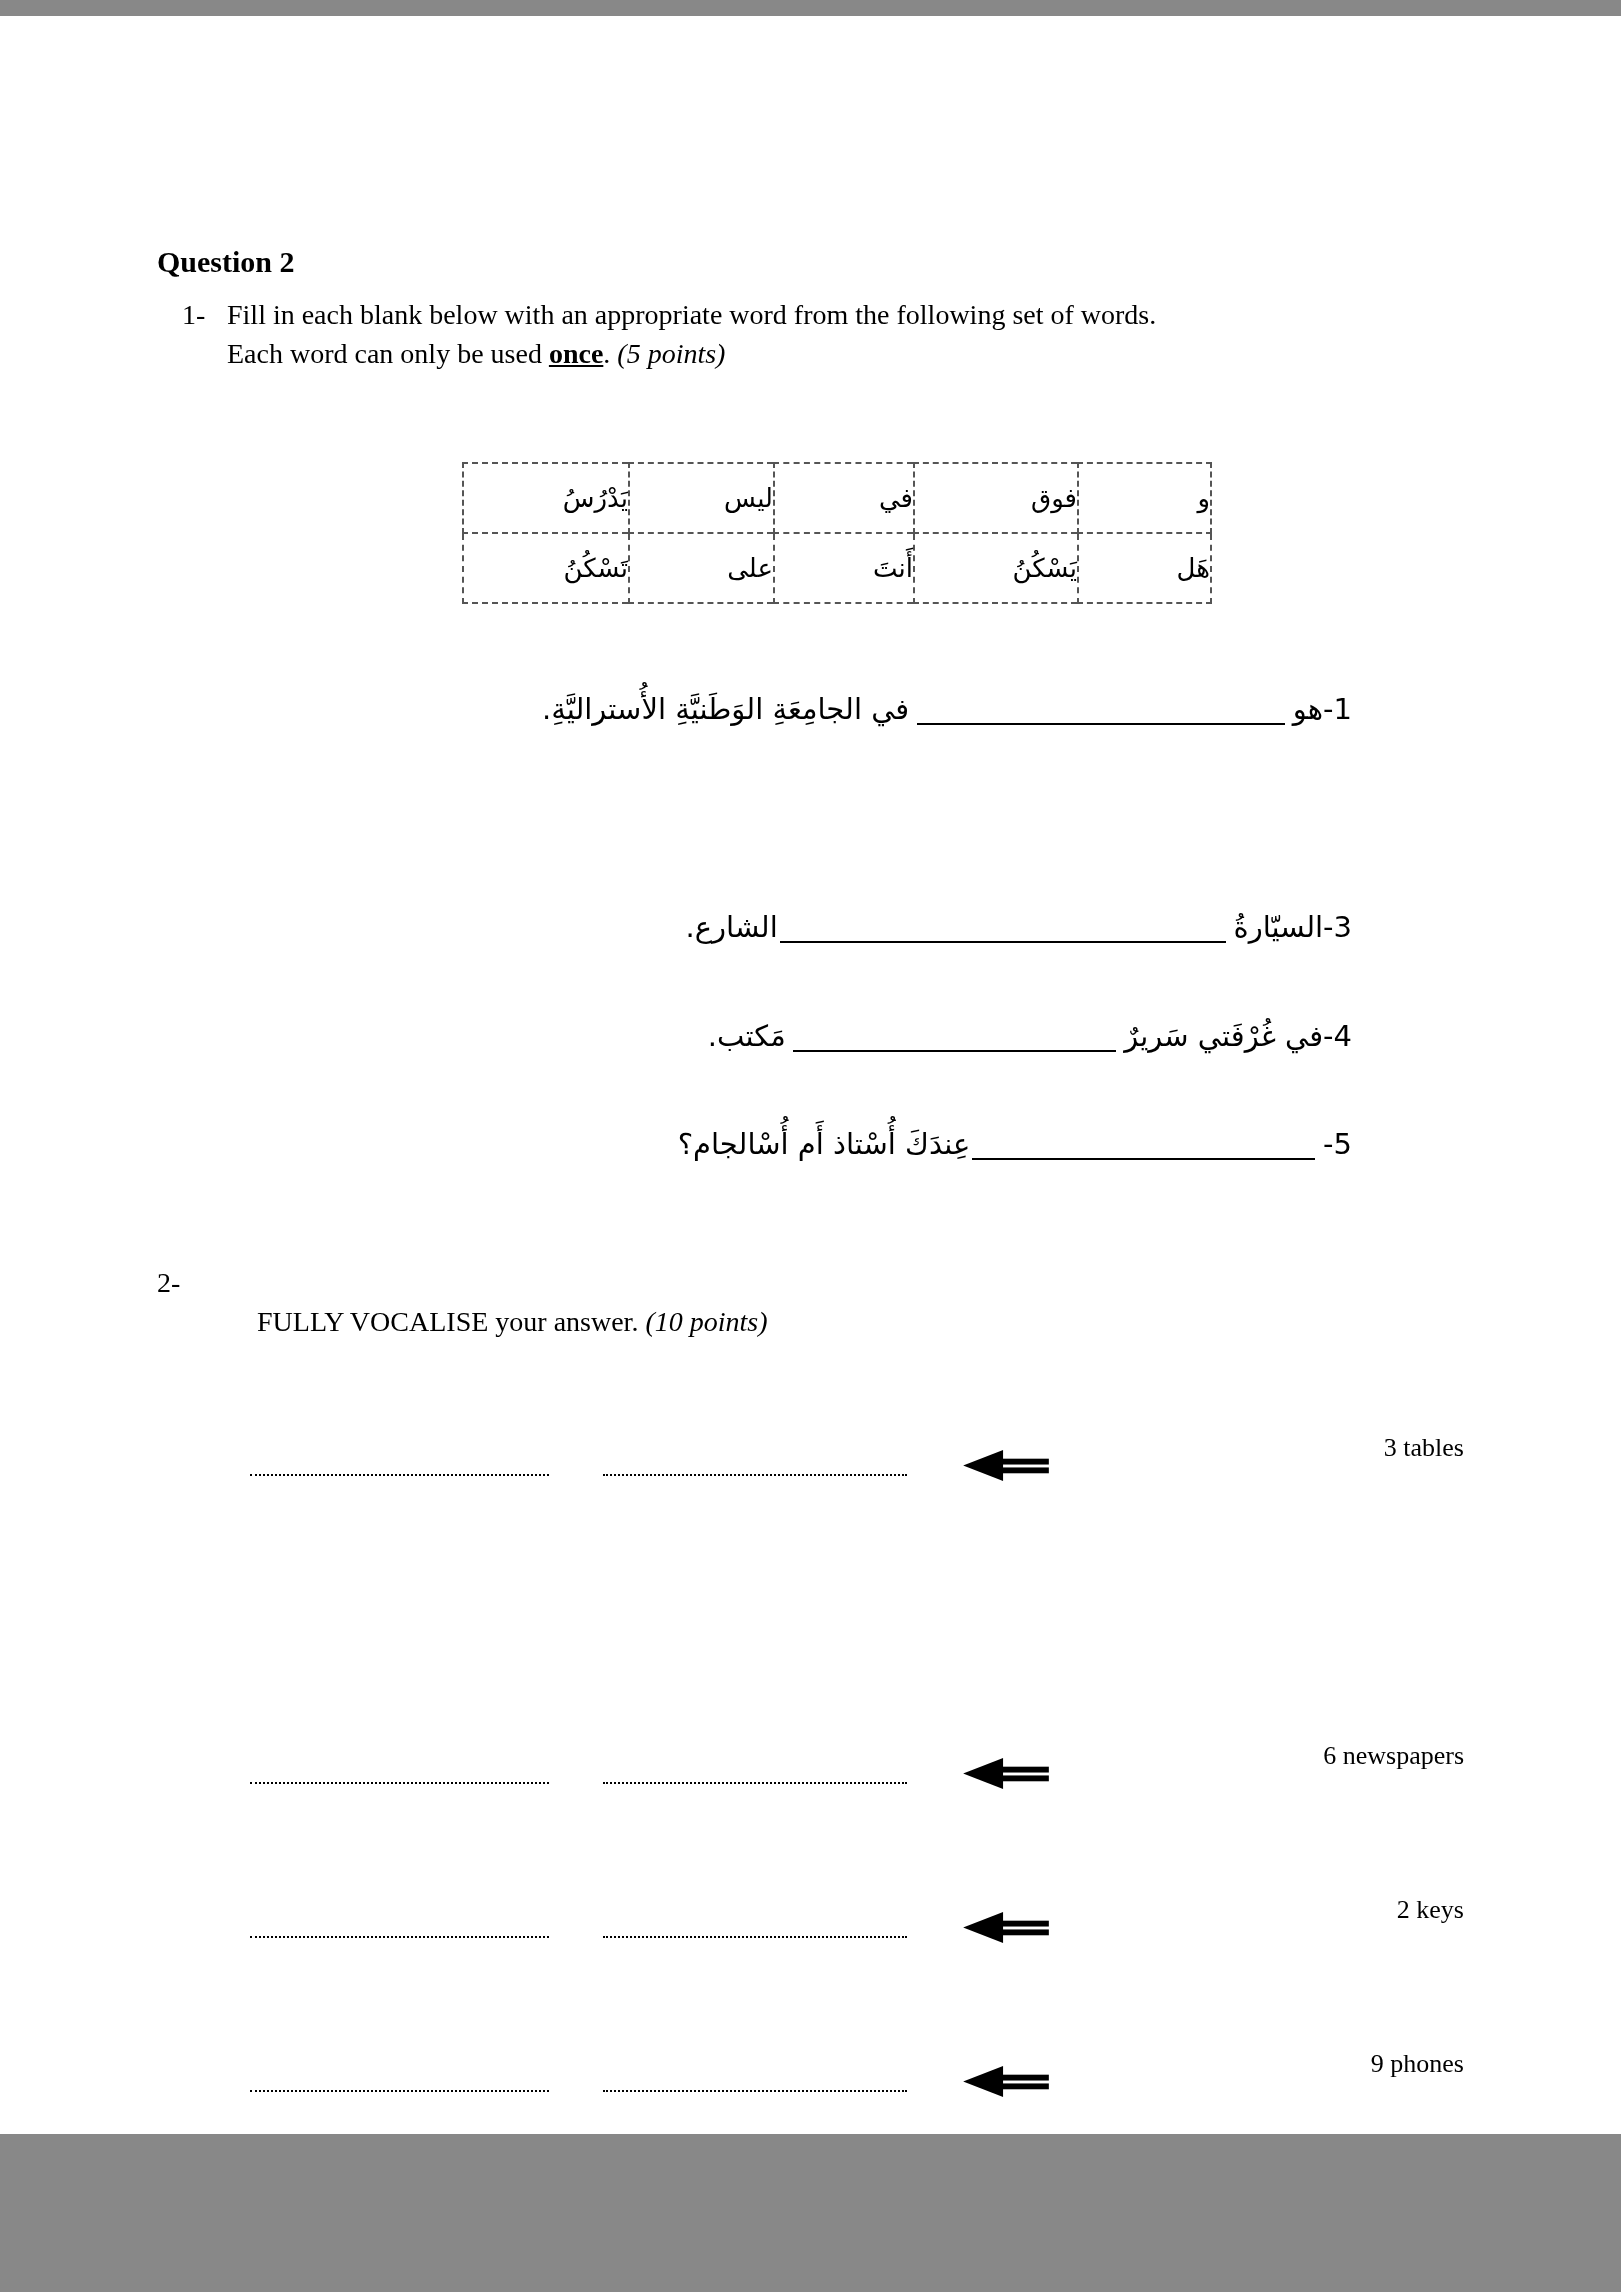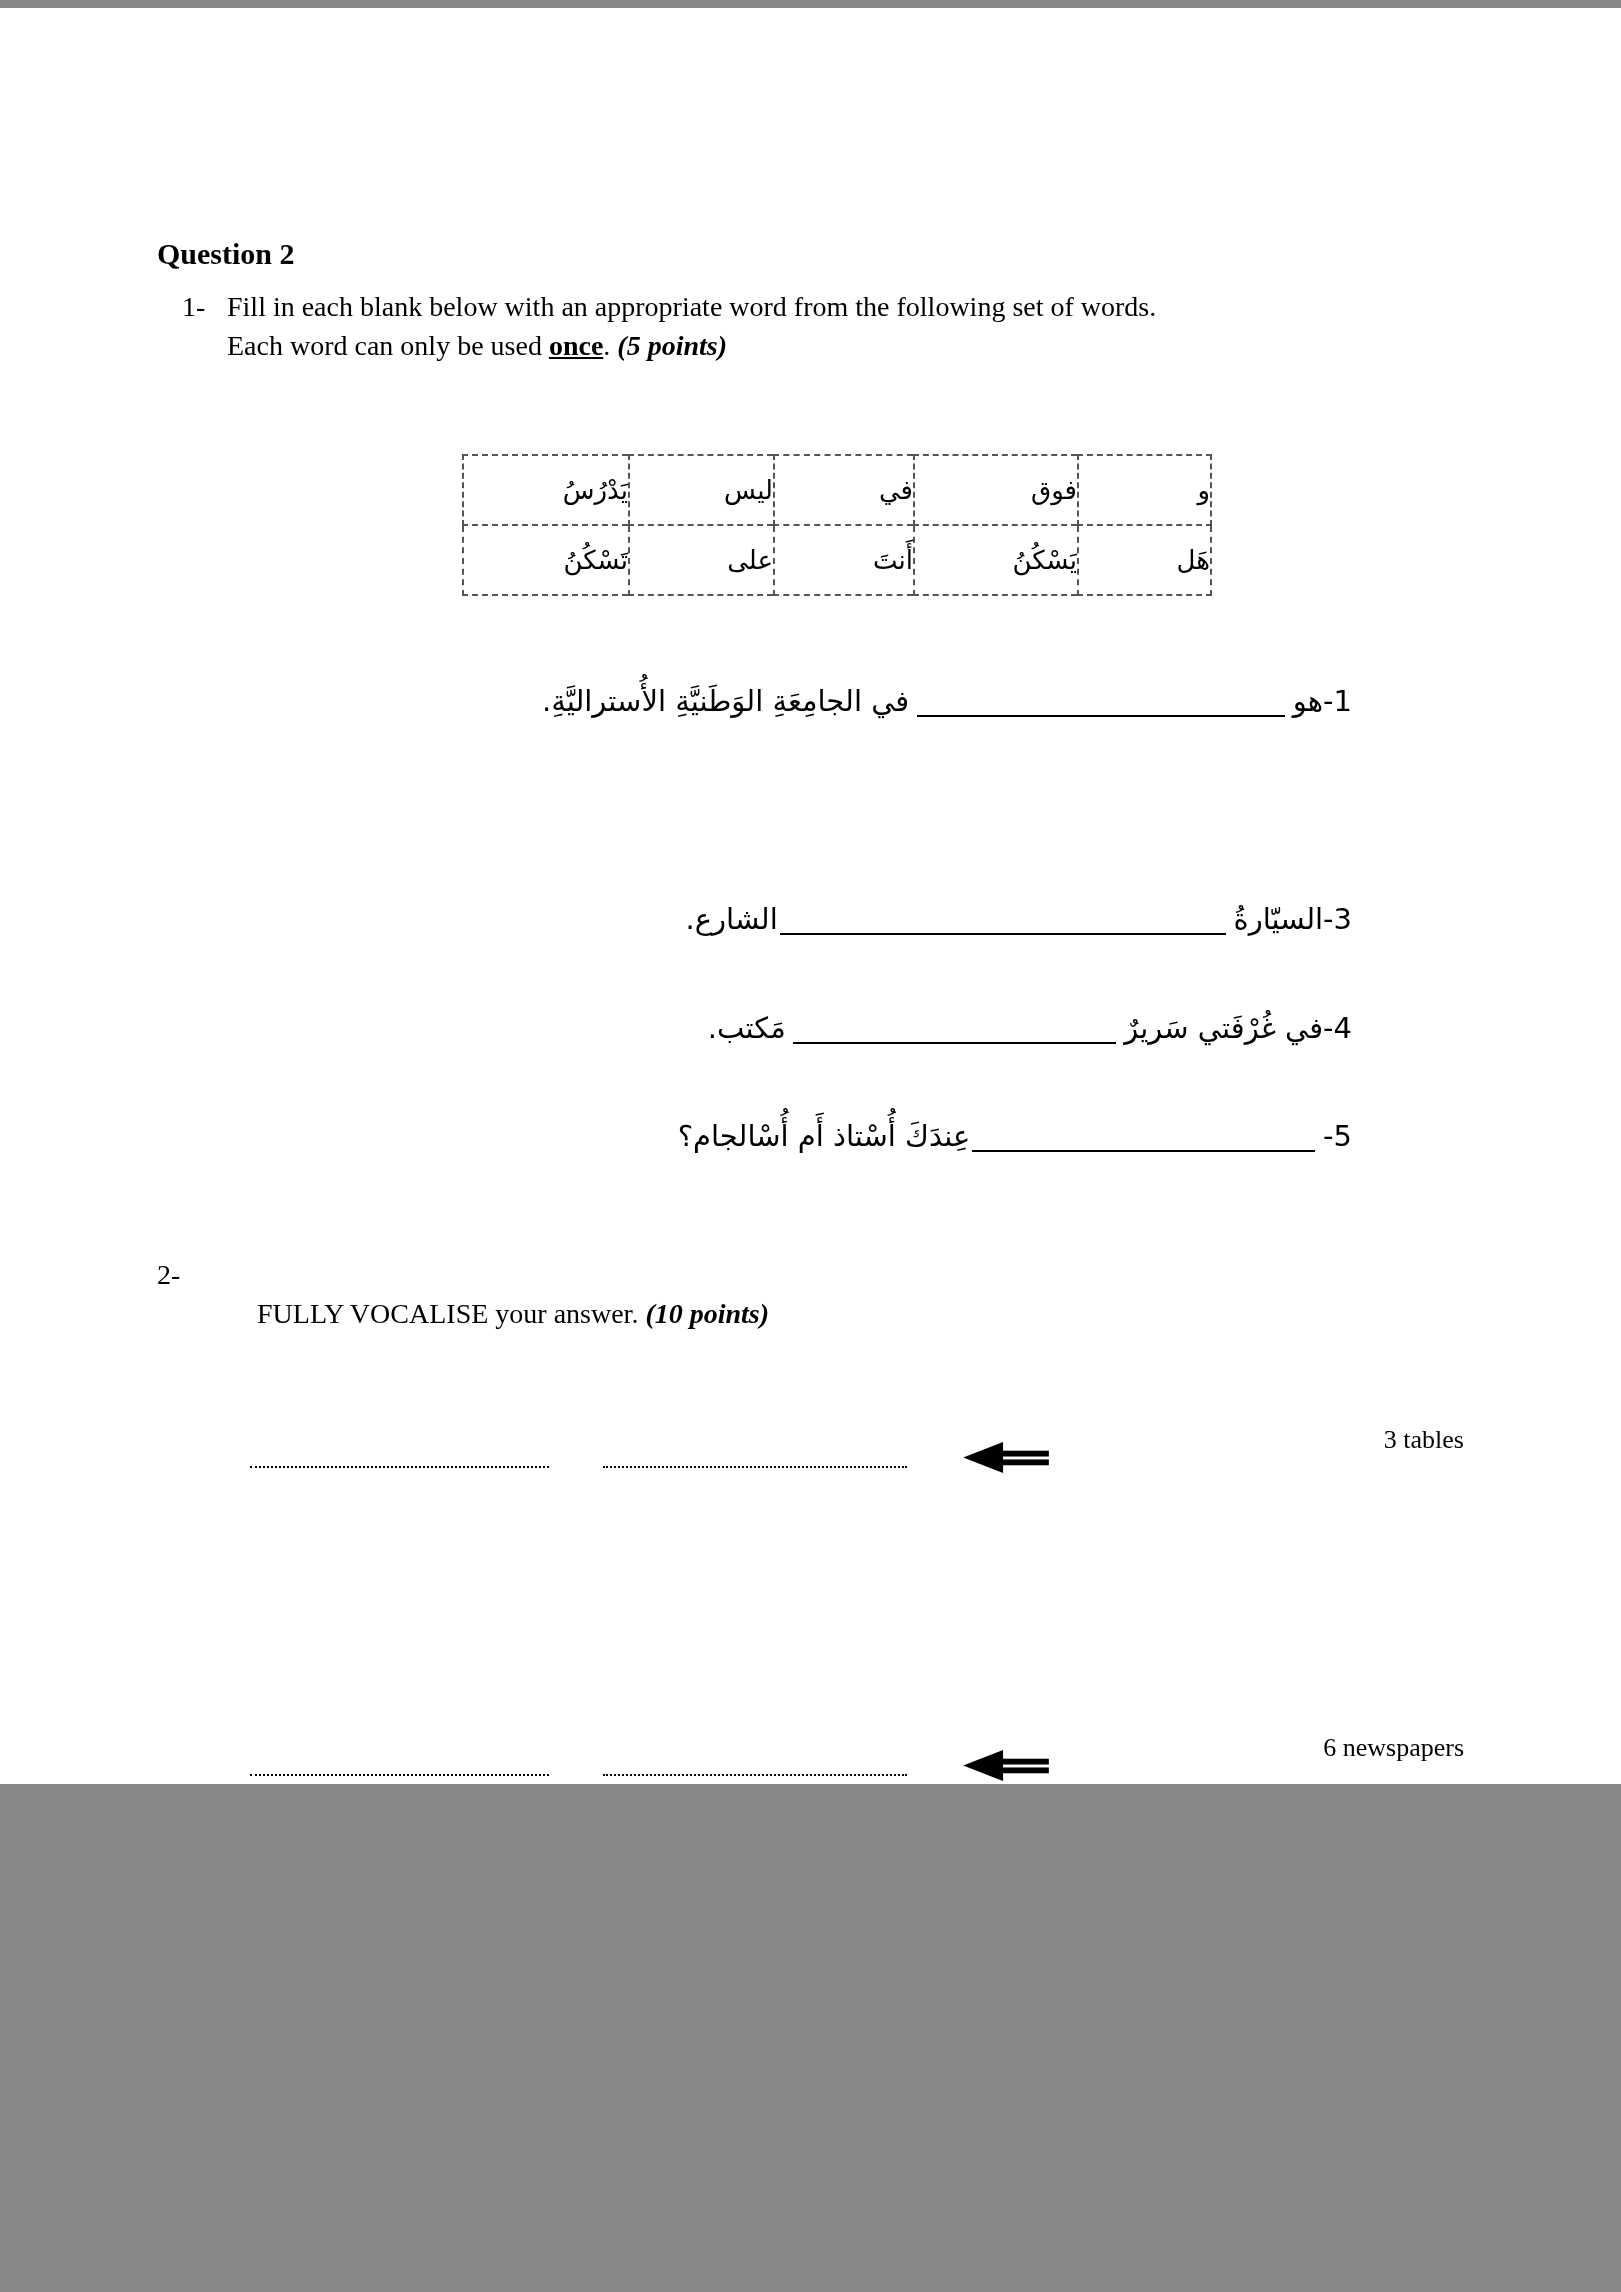--- a/index.html
+++ b/index.html
@@ -1,35 +1,35 @@
 <!DOCTYPE html>
 <html><head>
 <meta charset="utf-8">
 <style>
   html,body{margin:0;padding:0;background:#888;}
   .page{
     position:relative;
-    width:1621px;height:1776px;
-    margin:8px auto;
+    width:1621px;height:2118px;
+    margin:16px auto;
     background:#ffffff;
     font-family:"Liberation Serif", serif;
     color:#000;
     overflow:hidden;
   }
   
   .q-title{position:absolute;left:157px;top:229px;font-size:30px;font-weight:bold;}
   .p1-l1{position:absolute;left:182px;top:283px;font-size:28px;white-space:nowrap;}
   .p1-num{display:inline-block;width:45px;}
   .p1-l2{position:absolute;left:227px;top:322px;font-size:28px;white-space:nowrap;}
   .p2-num{position:absolute;left:157px;top:1251px;font-size:28px;}
   .p2-l1{position:absolute;left:257px;top:1251px;font-size:28px;white-space:nowrap;}
   .p2-l2{position:absolute;left:257px;top:1290px;font-size:28px;white-space:nowrap;}
   .bold{font-weight:normal;}
   .bu{font-weight:bold;text-decoration:underline;}
-  .it{font-style:italic;font-weight:bold;}
+  .it{font-style:italic;}
   
   .word-bank{
     position:absolute;left:462px;top:446px;
     border-collapse:collapse;direction:rtl;
   }
   .word-bank td{
     border:2px dashed #555;
     height:68px;text-align:right;vertical-align:middle;
     font-family:"DejaVu Sans", sans-serif;font-size:26px;
     padding:0;

